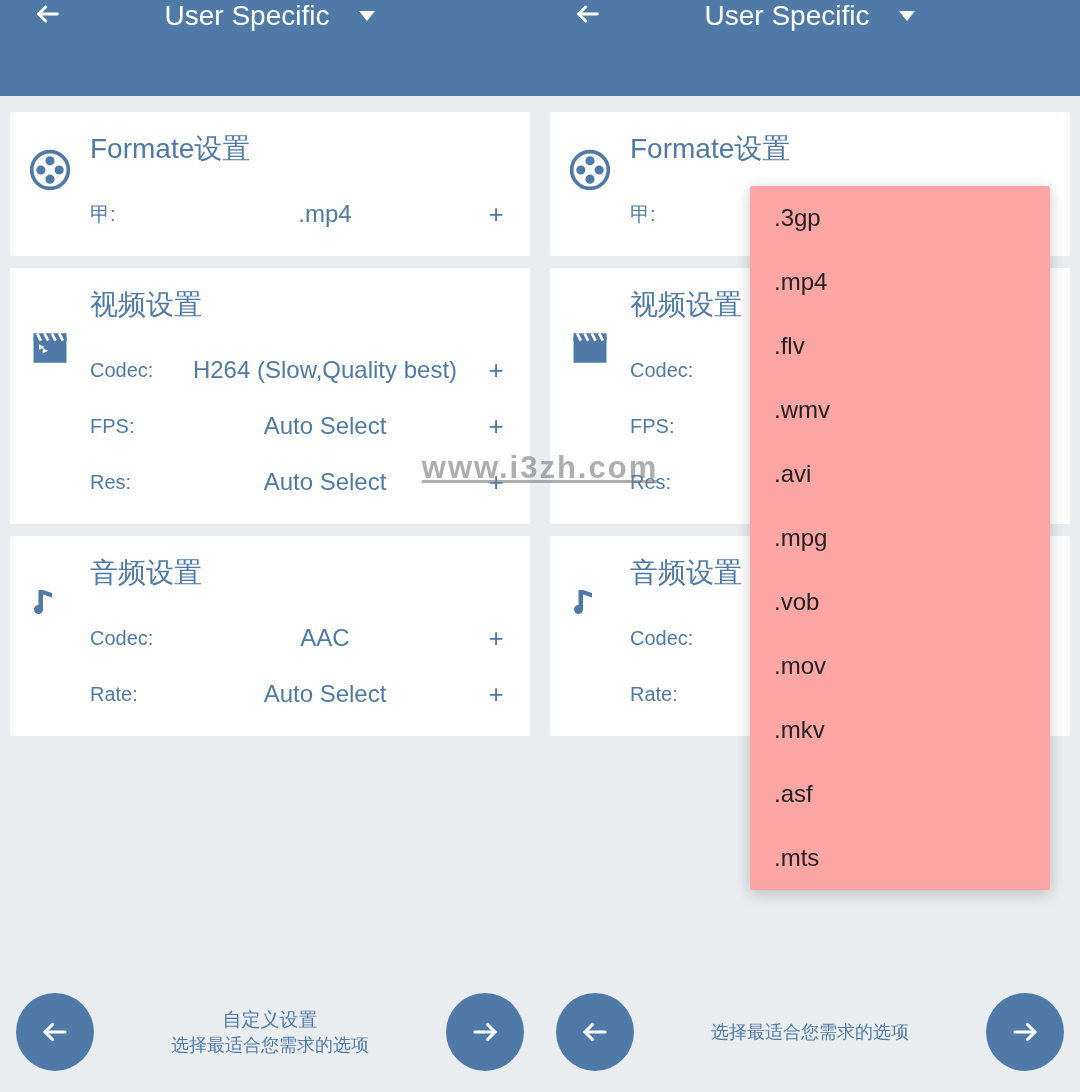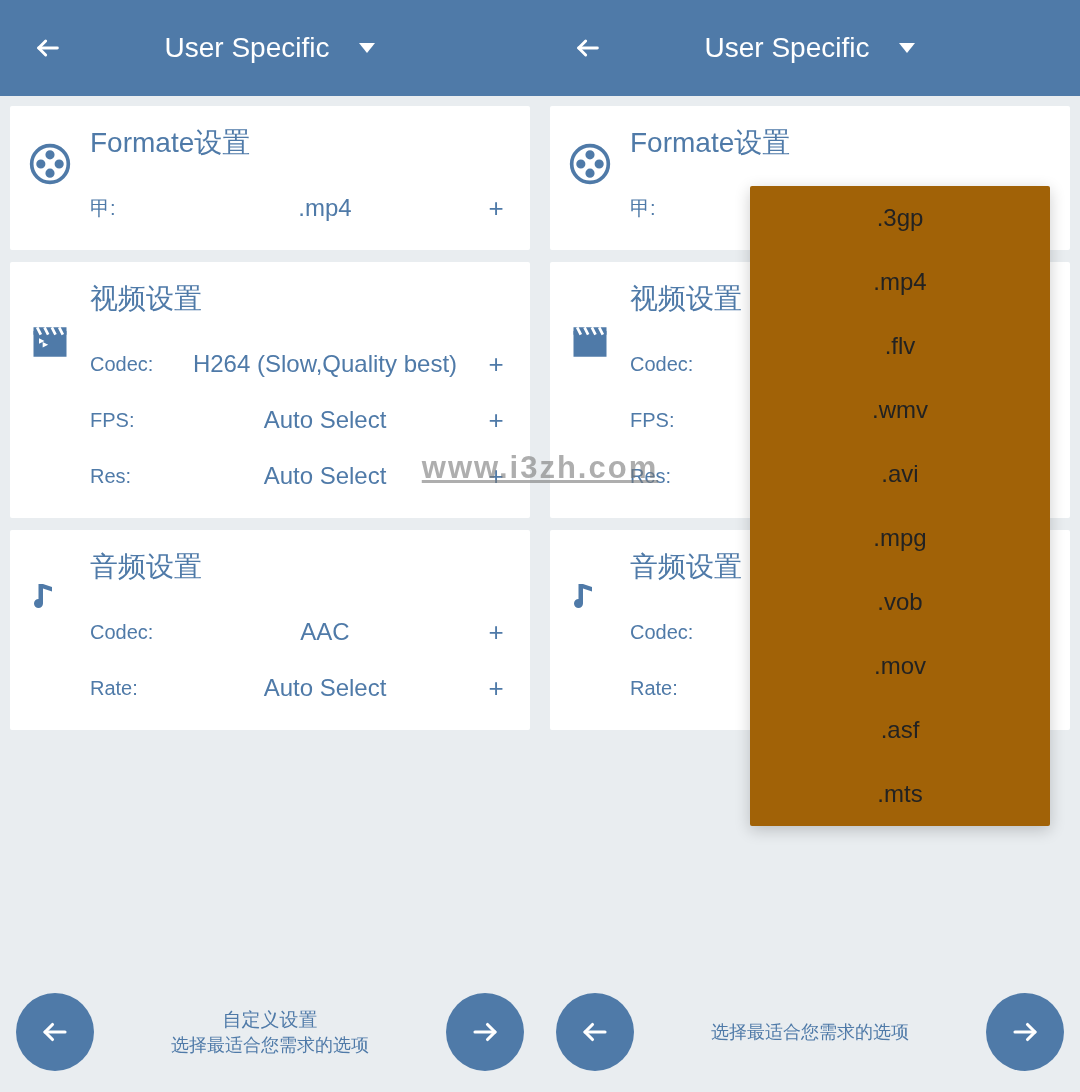--- a/index.html
+++ b/index.html
@@ -17,21 +17,21 @@
     height: 1092px;
     background: #e9edf0;
     display: flex;
     flex-direction: column;
     position: relative;
   }
   .appbar {
     height: 96px;
     background: #4f7aa8;
     display: flex;
-    align-items: center;
+    align-items: flex-start;
     padding: 0 24px;
   }
   .back-icon {
     color: #fff;
     width: 48px;
     display:flex;align-items:center;justify-content:center;
   }
   .appbar-title {
     flex: 1;
     text-align: center;
@@ -48,20 +48,21 @@
     margin-left:12px;
   }
   .content { flex:1; padding:10px 10px 0 10px; }
   .card {
     background:#fff;
     border-radius:2px;
     margin-bottom:12px;
     padding:18px 18px 14px 18px;
     display:flex;
     gap:18px;
+    margin-top:6px;
   }
   .card-icon {
     width:44px;
     display:flex;
     align-items:flex-start;
     padding-top:18px;
   }
   .card-body {
     flex:1;
   }
@@ -115,25 +116,24 @@
   }
   .bottom-sub {
     color:#4f7aa8;font-size:18px;
   }
   
   .dropdown {
     position:absolute;
     top:186px;
     right:30px;
     width:300px;
-    background:#a16207;
+    background:#fca5a5;
     box-shadow:0 4px 16px rgba(0,0,0,.2);
     border-radius:2px;
     z-index:5;
-    text-align:center;
   }
   .dropdown-item {
     padding:18px 24px;
     font-size:24px;
     color:#222;
   }
   
   .watermark {
     position:absolute;
     top:450px;left:50%;
@@ -372,20 +372,21 @@
 
   <div class="dropdown">
     <div class="dropdown-item">.3gp</div>
     <div class="dropdown-item">.mp4</div>
     <div class="dropdown-item">.flv</div>
     <div class="dropdown-item">.wmv</div>
     <div class="dropdown-item">.avi</div>
     <div class="dropdown-item">.mpg</div>
     <div class="dropdown-item">.vob</div>
     <div class="dropdown-item">.mov</div>
+    <div class="dropdown-item">.mkv</div>
     <div class="dropdown-item">.asf</div>
     <div class="dropdown-item">.mts</div>
   </div>
 </div>
 
 <div class="watermark">
   <div class="small">www.i3zh.com</div>
 </div>
 
 </body></html>

